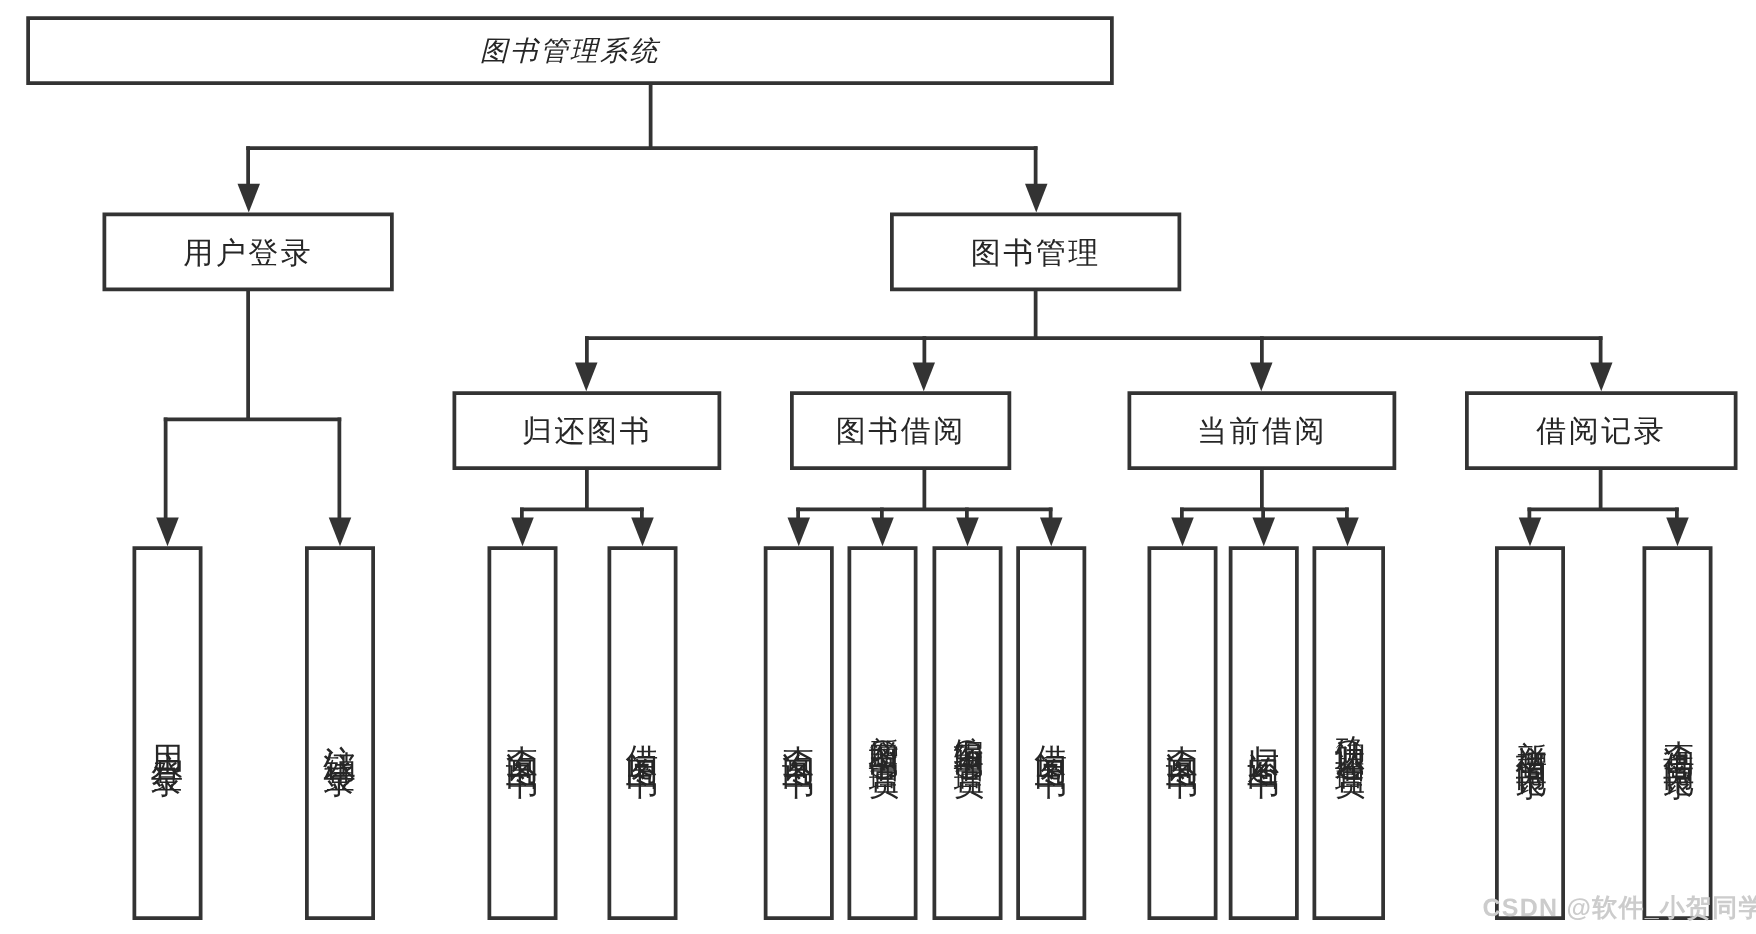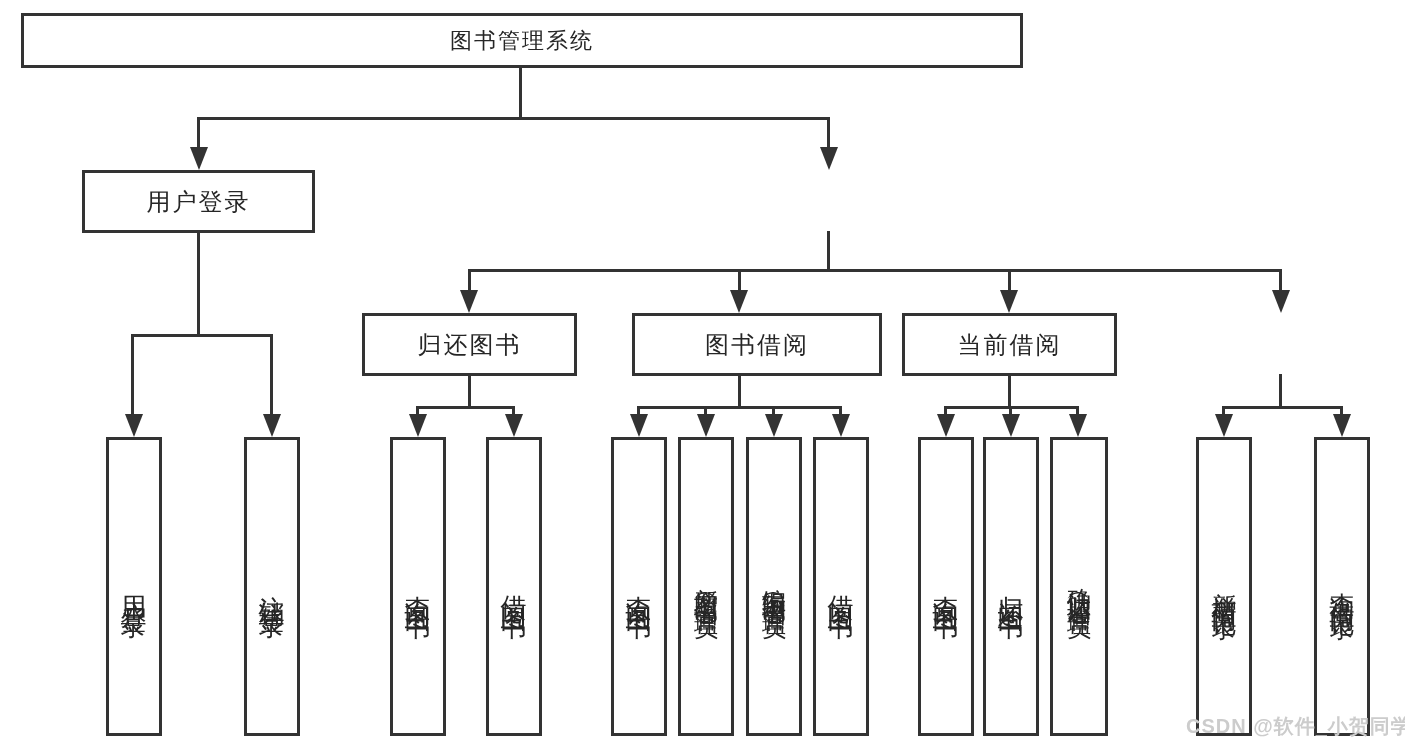--- a/index.html
+++ b/index.html
@@ -50,33 +50,36 @@
     letter-spacing:1px;
     z-index:10;
     white-space:nowrap;
   }
 </style>
 </head>
 <body>
 
 <div id="canvas">
 
-  <div class="box root" style="left:21px;top:13px;width:1002px;height:55px;">
+  <div class="box root" style="left:21px;top:13px;width:870px;height:55px;font-style:italic;">
     <span>图书管理系统</span>
   </div>
 
   <div class="vline" style="left:519px;top:66px;height:52px;"></div>
   <div class="hline" style="left:197px;top:117px;width:633px;"></div>
   <div class="vline" style="left:197px;top:117px;height:33px;"></div>
   <div class="arr" style="left:190px;top:147px;"></div>
   <div class="vline" style="left:827px;top:117px;height:33px;"></div>
   <div class="arr" style="left:820px;top:147px;"></div>
 
   <div class="box hbox" style="left:82px;top:170px;width:233px;height:63px;">
     <span>用户登录</span>
+  </div>
+  <div class="box hbox" style="left:712px;top:170px;width:233px;height:63px;">
+    <span>图书管理</span>
   </div>
 
   <div class="vline" style="left:197px;top:231px;height:105px;"></div>
   <div class="hline" style="left:131px;top:334px;width:142px;"></div>
   <div class="vline" style="left:131px;top:334px;height:82px;"></div>
   <div class="arr" style="left:125px;top:414px;"></div>
   <div class="vline" style="left:270px;top:334px;height:82px;"></div>
   <div class="arr" style="left:263px;top:414px;"></div>
 
   <div class="vline" style="left:827px;top:231px;height:40px;"></div>
@@ -86,25 +89,28 @@
   <div class="vline" style="left:738px;top:269px;height:24px;"></div>
   <div class="arr" style="left:730px;top:290px;"></div>
   <div class="vline" style="left:1008px;top:269px;height:24px;"></div>
   <div class="arr" style="left:1000px;top:290px;"></div>
   <div class="vline" style="left:1279px;top:269px;height:24px;"></div>
   <div class="arr" style="left:1272px;top:290px;"></div>
 
   <div class="box hbox" style="left:362px;top:313px;width:215px;height:63px;">
     <span>归还图书</span>
   </div>
-  <div class="box hbox" style="left:632px;top:313px;width:250px;height:63px;">
+  <div class="box hbox" style="left:632px;top:313px;width:177px;height:63px;">
     <span>图书借阅</span>
   </div>
   <div class="box hbox" style="left:902px;top:313px;width:215px;height:63px;justify-content:center;">
     <span>当前借阅</span>
+  </div>
+  <div class="box hbox" style="left:1172px;top:313px;width:218px;height:63px;">
+    <span>借阅记录</span>
   </div>
 
   <div class="vline" style="left:468px;top:374px;height:34px;"></div>
   <div class="hline" style="left:416px;top:406px;width:99px;"></div>
   <div class="vline" style="left:416px;top:406px;height:12px;"></div>
   <div class="arr" style="left:409px;top:414px;"></div>
   <div class="vline" style="left:512px;top:406px;height:12px;"></div>
   <div class="arr" style="left:505px;top:414px;"></div>
 
   <div class="vline" style="left:738px;top:374px;height:34px;"></div>

